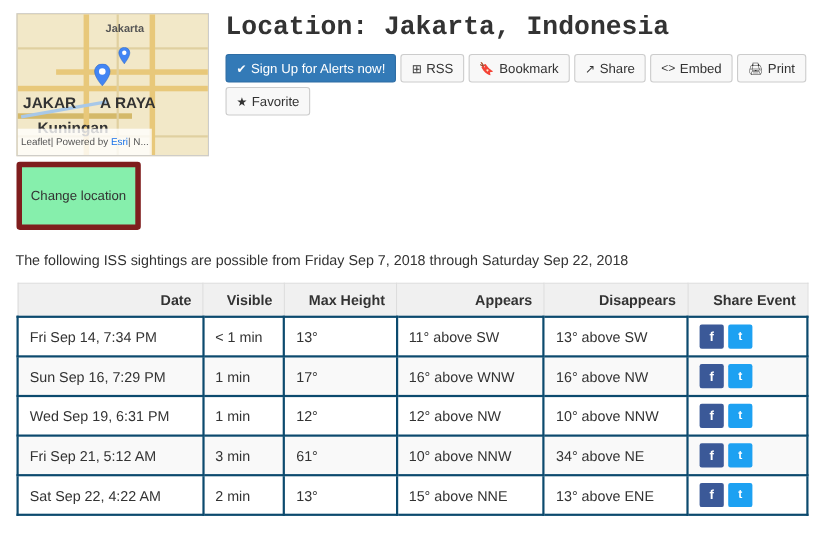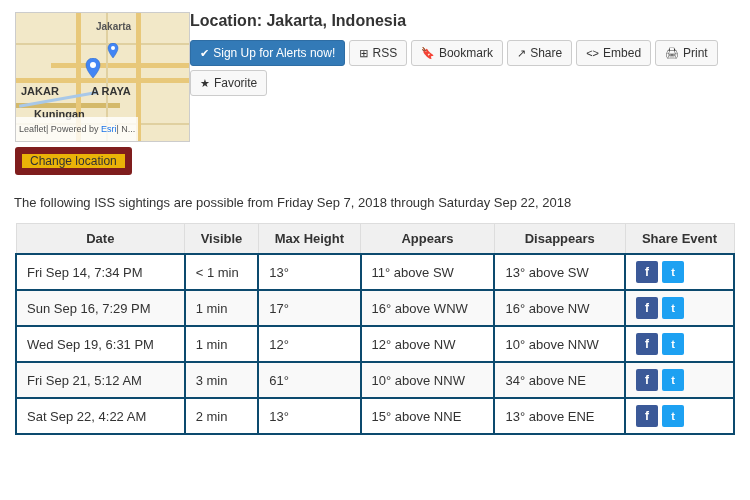--- a/index.html
+++ b/index.html
@@ -8,20 +8,21 @@
       font-size: 13px;
       color: #333;
       background: #fff;
       width: 750px;
       min-height: 500px;
       overflow: hidden;
     }
     .top-section {
       display: flex;
       padding: 12px 15px 8px 15px;
+      gap: 15px;
     }
     .map-container {
       width: 175px;
       flex-shrink: 0;
     }
     .map-image {
       width: 175px;
       height: 130px;
       background: #e8d5a3;
       position: relative;
@@ -50,21 +51,21 @@
       background: #fff;
       height: 2px;
     }
     .map-road-thin-v {
       position: absolute;
       background: #fff;
       width: 2px;
     }
     .map-label {
       position: absolute;
-      font-size: 11px;
+      font-size: 14px;
       font-weight: bold;
       color: #333;
       white-space: nowrap;
     }
     .map-pin {
       position: absolute;
       width: 18px;
       height: 24px;
       left: 68px;
       top: 45px;
@@ -88,36 +89,37 @@
       font-size: 9px;
       color: #555;
       padding: 7px 3px;
       background: rgba(255,255,255,0.8);
       position: absolute;
       bottom: 0;
       left: 0;
     }
     .change-location-btn {
       margin-top: 5px;
-      padding: 0 8px;
+      padding: 19px 8px;
       font-size: 12px;
-      background: #eab308;
-      border: 7px solid #7f1d1d;
+      background: #86efac;
+      border: 5px solid #7f1d1d;
       border-radius: 3px;
       cursor: pointer;
       color: #333;
     }
     .info-section {
       flex: 1;
     }
     .location-title {
-      font-size: 16px;
+      font-size: 24px;
       font-weight: normal;
       color: #333;
       margin-bottom: 10px;
+      font-family: Liberation Mono, monospace;
     }
     .location-title span {
       font-weight: bold;
       color: #333;
     }
     .toolbar {
       display: flex;
       gap: 4px;
       flex-wrap: wrap;
       align-items: center;
@@ -150,21 +152,21 @@
     }
     .sightings-table {
       width: 100%;
       border-collapse: collapse;
       margin-top: 5px;
     }
     .sightings-table th {
       background: #f0f0f0;
       border: 1px solid #ddd;
       padding: 7px 10px;
-      text-align: center;
+      text-align: right;
       font-weight: bold;
       font-size: 13px;
     }
     .sightings-table td {
       border: 2px solid #0c4a6e;
       padding: 6px 10px;
       font-size: 13px;
     }
     .sightings-table tr:nth-child(even) td {
       background: #f9f9f9;

